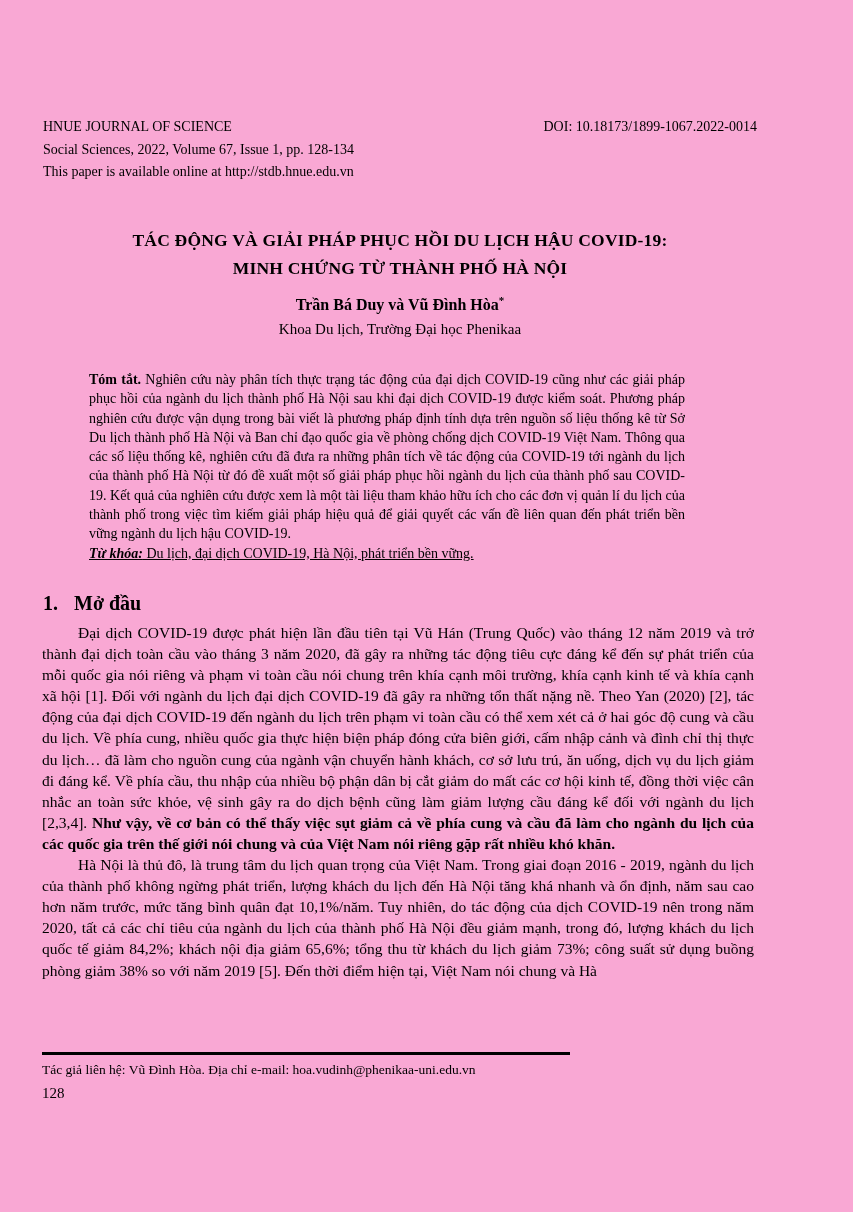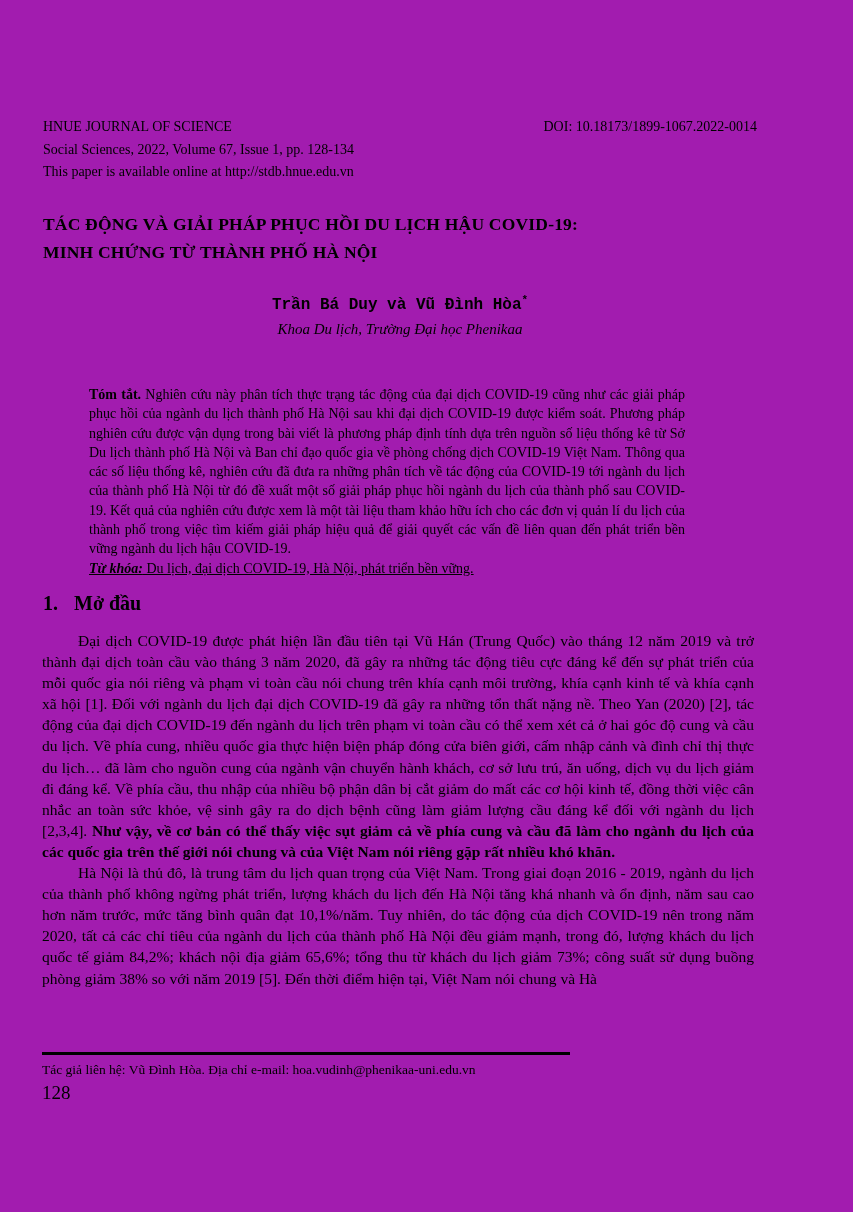--- a/index.html
+++ b/index.html
@@ -1,49 +1,49 @@
 <!DOCTYPE html>
 <html><head>
 <meta charset="utf-8">
 <style>
   html,body{margin:0;padding:0;background:#fff;}
   .page{
     position:relative;
     width:853px;height:1212px;
-    background:#a21caf;color:#000;
+    background:#f9a8d4;color:#000;
     font-family:"Liberation Serif","DejaVu Serif",serif;
     overflow:hidden;
   }
   
   .hdr{position:absolute;left:43px;right:96px;top:116px;font-size:14px;line-height:22.5px;}
   .hdr-row{display:flex;justify-content:space-between;}
   
-  .title{position:absolute;left:43px;right:96px;top:210px;margin:0;
+  .title{position:absolute;left:43px;right:96px;top:226px;margin:0;text-align:center;
          font-size:17.5px;font-weight:bold;line-height:28px;letter-spacing:.2px;}
   .title .tl{display:block;}
   .authors{position:absolute;left:43px;right:96px;top:294px;text-align:center;
-           font-weight:bold;font-size:16px;font-family:Liberation Mono, monospace;}
+           font-weight:bold;font-size:16px;}
   .authors sup{font-size:11px;}
   .affiliation{position:absolute;left:43px;right:96px;top:321px;text-align:center;
-               font-style:italic;font-size:15px;}
+               font-size:15px;}
   
-  .abstract{position:absolute;left:89px;width:596px;top:385px;font-size:14px;
+  .abstract{position:absolute;left:89px;width:596px;top:370px;font-size:14px;
             line-height:19.3px;}
   .abs-p{margin:0;text-align:justify;}
   .kw-p{margin:0;text-align:left;text-decoration:underline;}
   
   .sec{position:absolute;left:43px;top:592px;margin:0;font-size:20px;font-weight:bold;}
   .sec-num{margin-right:16px;}
   .body-text{position:absolute;left:42px;width:712px;top:622px;font-size:15.5px;
-             line-height:21.1px;text-align:justify;margin-top:8px;}
+             line-height:21.1px;text-align:justify;}
   .body-text p{margin:0;text-indent:36px;}
   
   .footnote{position:absolute;left:42px;width:712px;top:1052px;font-size:13.5px;line-height:20.5px;}
   .fn-rule{width:528px;height:3px;background:#000;margin-bottom:5px;}
-  .page-num{font-size:19px;margin-top:2px;}
+  .page-num{font-size:15px;margin-top:2px;}
 </style>
 </head>
 <body>
 
 <div class="page">
 
   <header class="hdr">
     <div class="hdr-row">
       <span>HNUE JOURNAL OF SCIENCE</span>
       <span>DOI: 10.18173/1899-1067.2022-0014</span>

